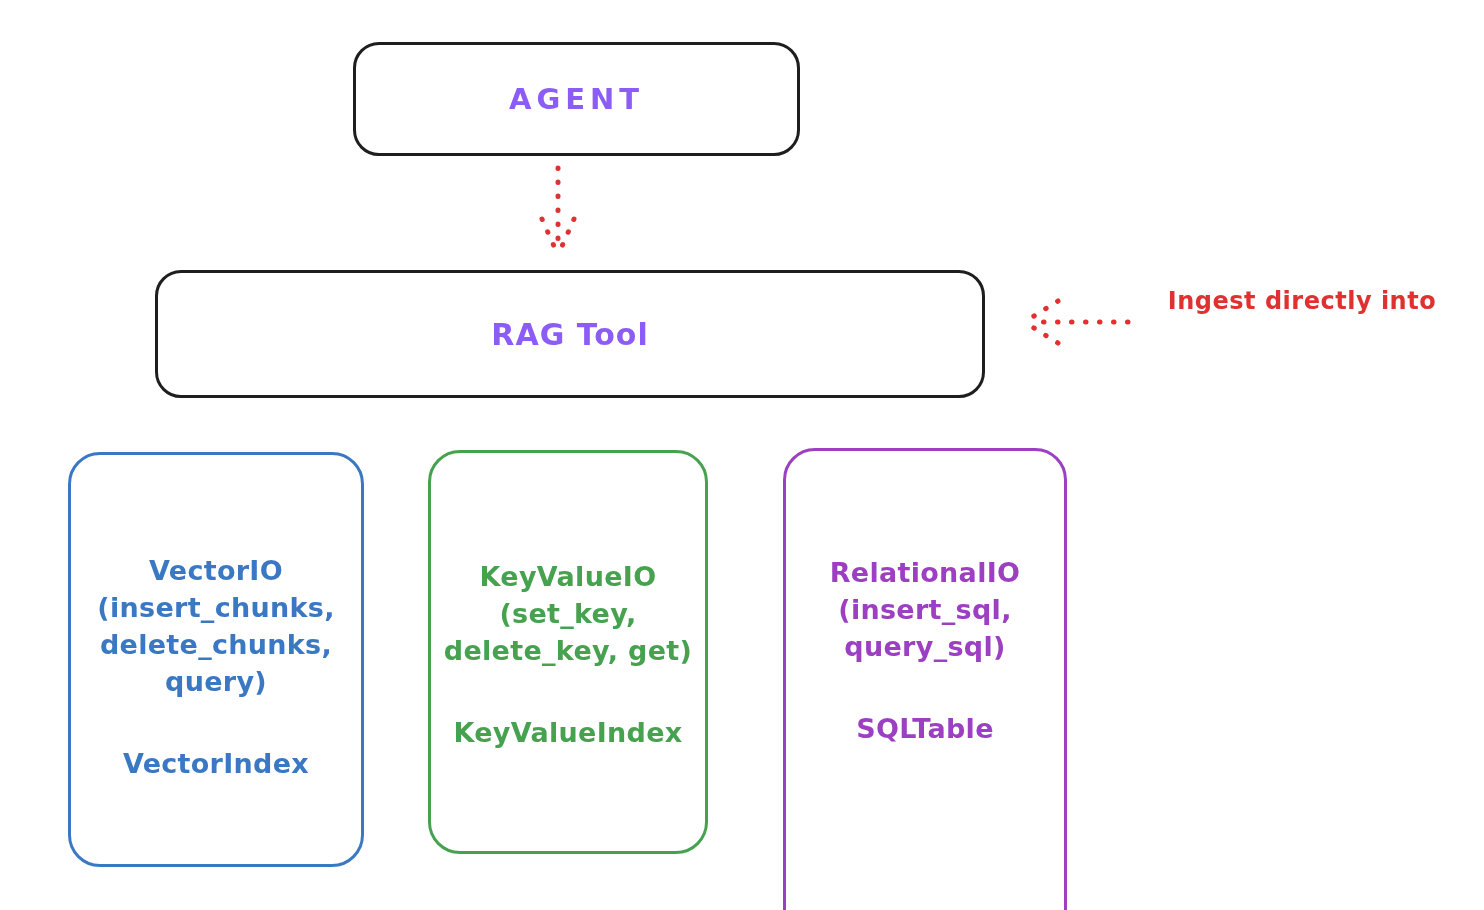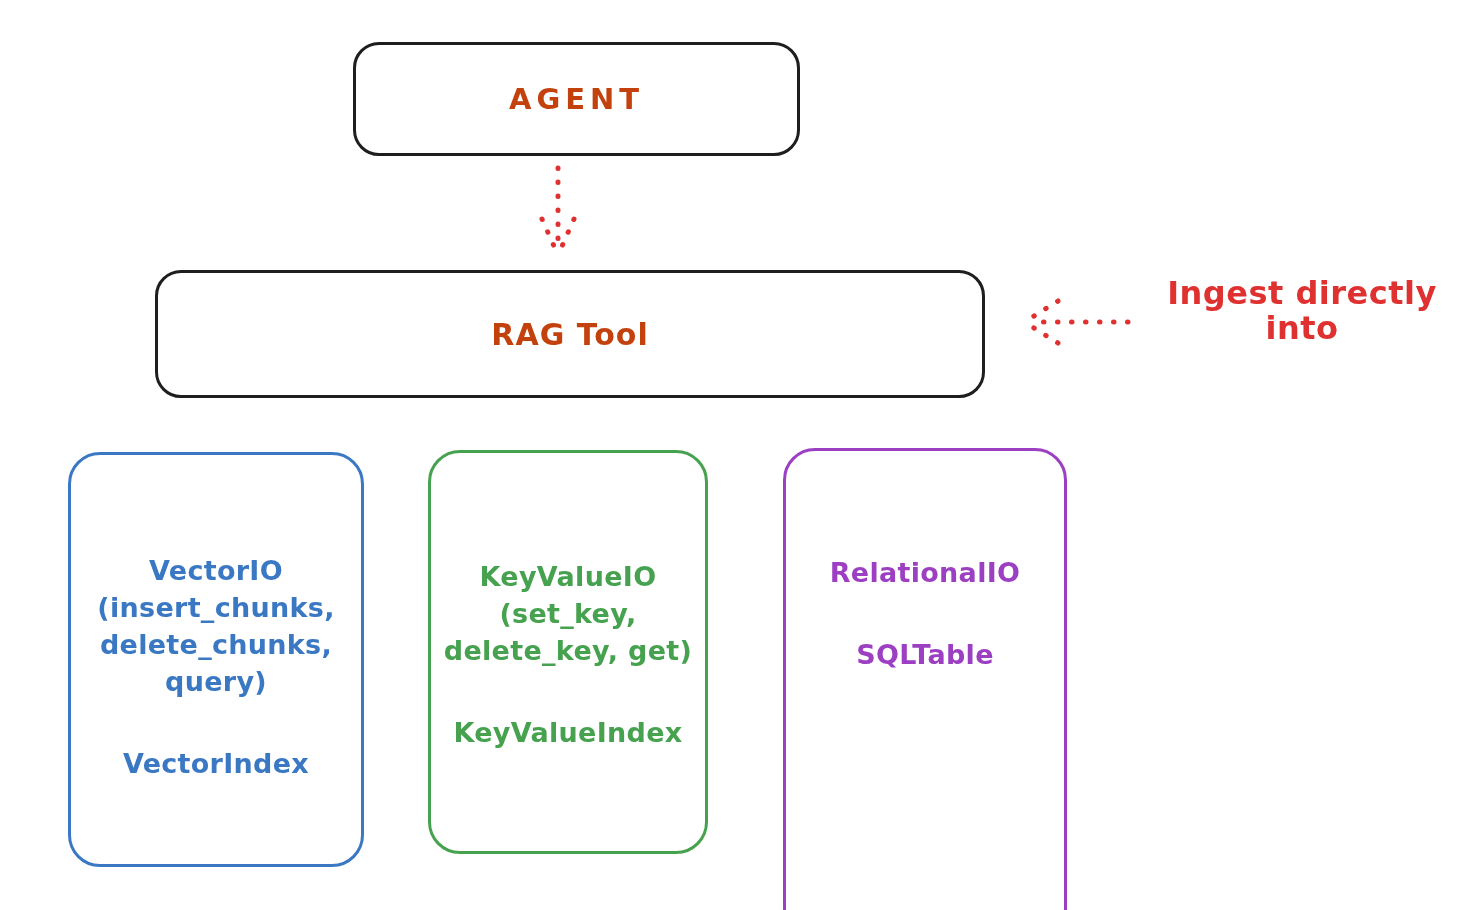--- a/index.html
+++ b/index.html
@@ -16,21 +16,21 @@
     background: #ffffff;
     box-sizing: border-box;
     display: flex;
     align-items: center;
     justify-content: center;
     text-align: center;
   }
   .black-node {
     border: 3px solid #1e1e1e;
     border-radius: 26px;
-    color: #c2410c;
+    color: #8b5cf6;
   }
   .agent-node {
     left: 353px; top: 42px; width: 447px; height: 114px;
     font-size: 29px; font-weight: 700; letter-spacing: 5px;
   }
   .rag-node {
     left: 155px; top: 270px; width: 830px; height: 128px;
     font-size: 30px; font-weight: 600; letter-spacing: 1px;
   }
   .storage-node {
@@ -51,24 +51,24 @@
     left: 428px; top: 450px; width: 280px; height: 404px;
     border-color: #46a24f; color: #46a24f; padding-top: 105px;
   }
   .relational-node {
     left: 783px; top: 448px; width: 284px; height: 492px;
     border-color: #9c3fc2; color: #9c3fc2; padding-top: 103px;
   }
   .footer-label { margin-top: 45px; }
   .annotation-text {
     position: absolute;
-    left: 1128px; top: 276px; width: 348px;
+    left: 1128px; top: 284px; width: 348px;
     text-align: center;
     color: #e03131;
-    font-size: 32px;
+    font-size: 24px;
     font-weight: 700;
     line-height: 35px;
     letter-spacing: 0.5px;
   }
   .arrow-overlay {
     position: absolute;
     left: 0; top: 0;
     width: 1484px; height: 910px;
     pointer-events: none;
   }
@@ -120,16 +120,18 @@
   <div class="node storage-node vector-node">
     <div>VectorIO</div>
     <div>(insert_chunks,</div>
     <div>delete_chunks,</div>
     <div>query)</div>
     <div class="footer-label">VectorIndex</div>
   </div>
 
   <div class="node storage-node relational-node">
     <div>RelationalIO</div>
+    <div>(insert_sql,</div>
+    <div>query_sql)</div>
     <div class="footer-label">SQLTable</div>
   </div>
 
 </div>
 
 </body></html>

